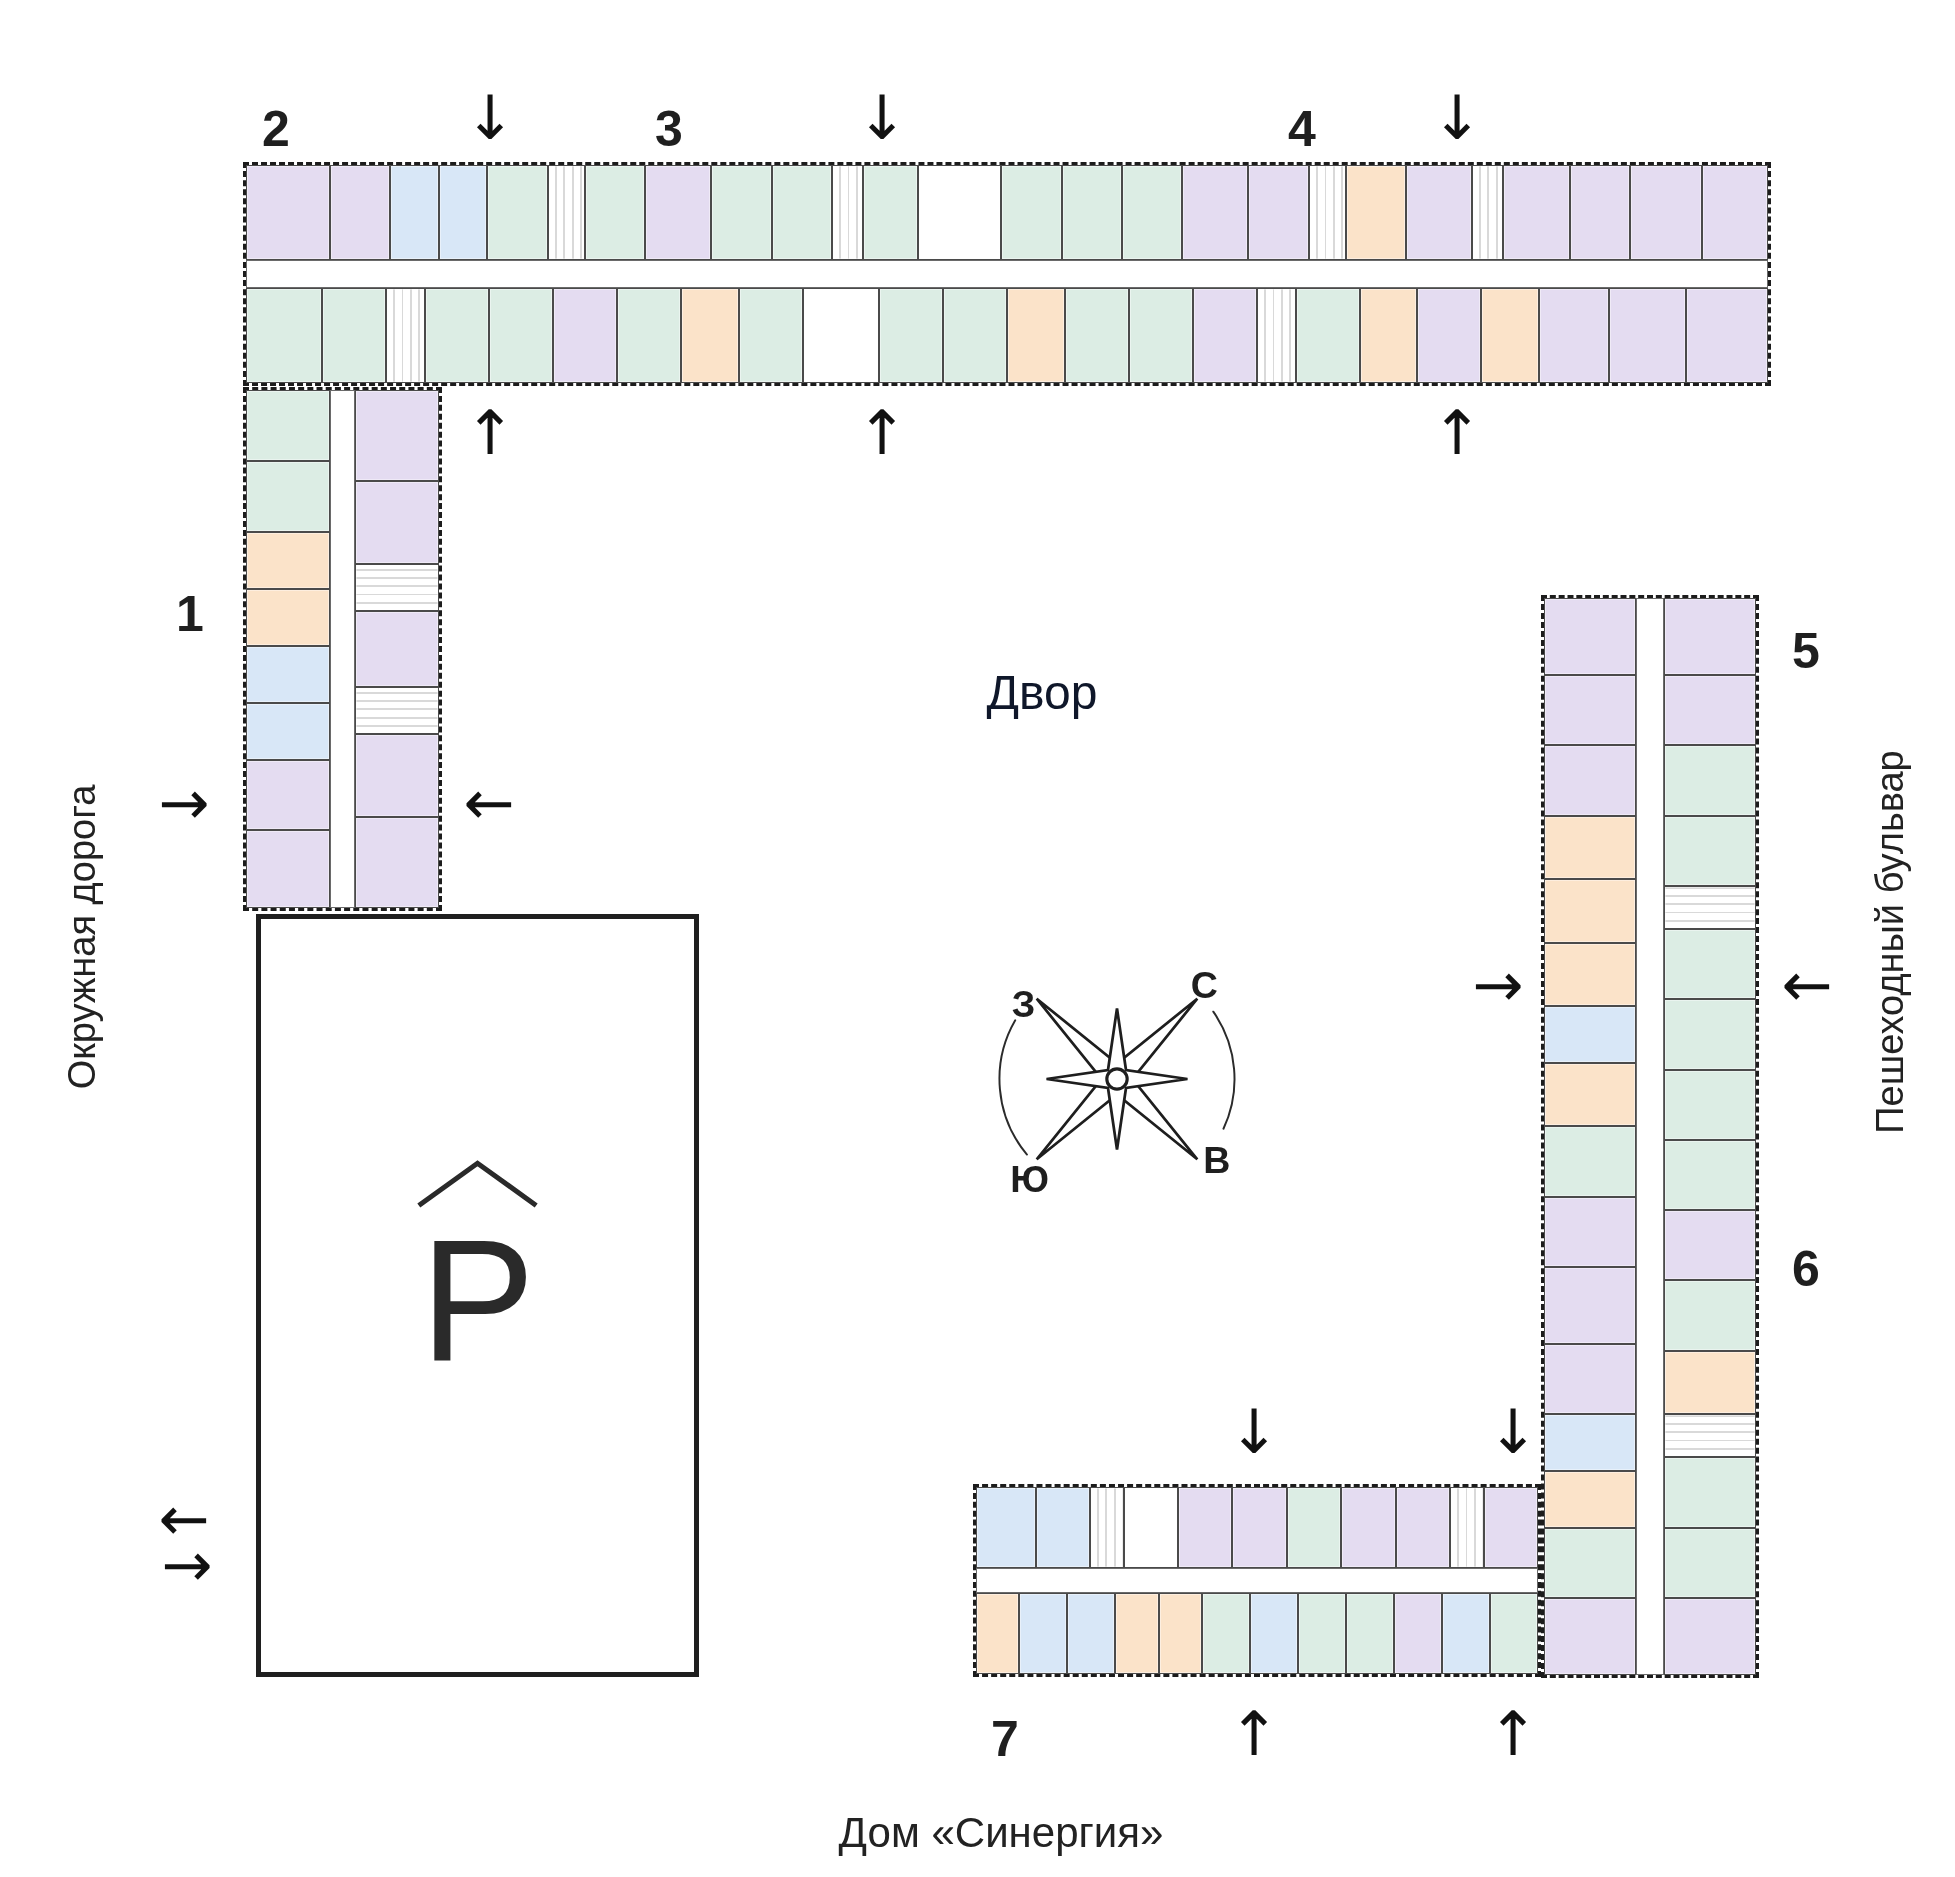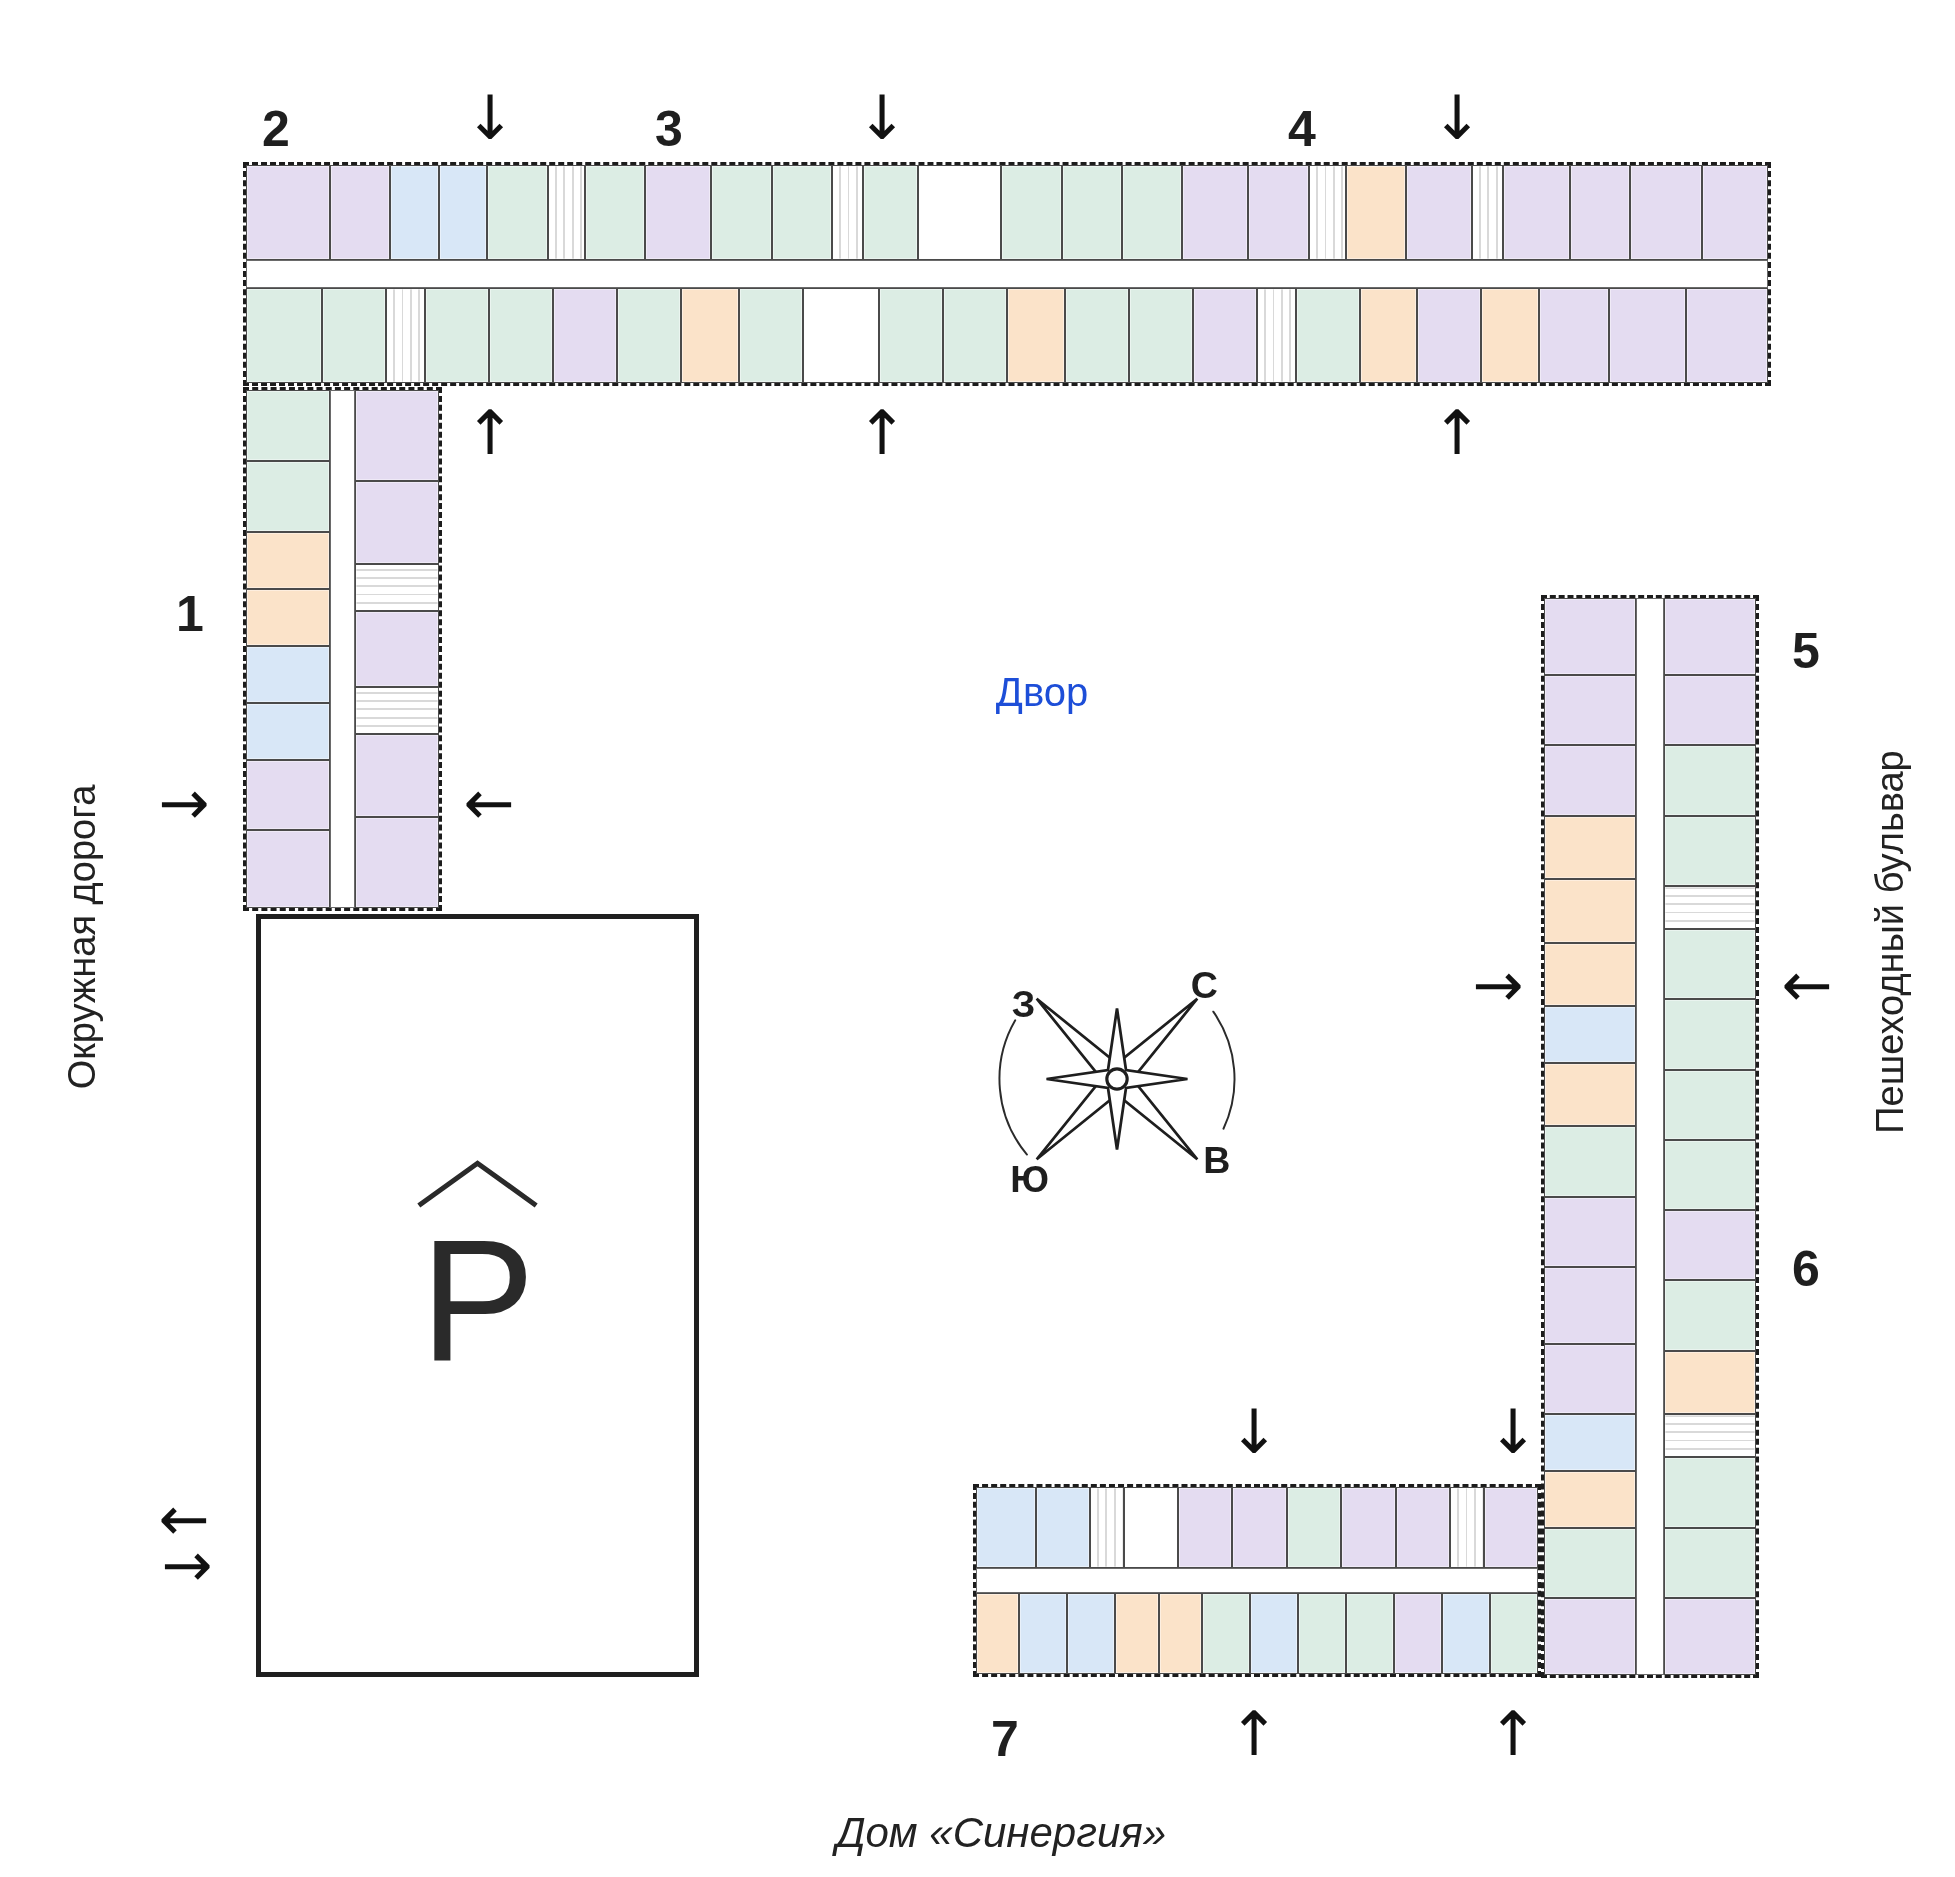--- a/index.html
+++ b/index.html
@@ -14,25 +14,25 @@
   .wing.h .wrow{flex:44 1 0;display:flex;flex-direction:row;min-height:0;}
   .wing.v .wrow{flex:44 1 0;display:flex;flex-direction:column;min-width:0;}
   .wing .corridor{flex:12 1 0;background:#fff;border:0.8px solid #6a6a6a;box-sizing:border-box;}
   .cell{flex:1 1 0;border:1.2px solid #4a4a4a;box-sizing:border-box;min-width:0;min-height:0;box-shadow:inset 0 0 0 0.8px rgba(255,255,255,.55);}
   .core-h{background:repeating-linear-gradient(90deg,#ffffff 0 6.3px,#d9d9d9 6.3px 8.2px);}
   .core-v{background:repeating-linear-gradient(0deg,#ffffff 0 6.3px,#d9d9d9 6.3px 8.2px);}
 
   .section-num{position:absolute;font-size:50px;font-weight:700;color:#1f1f1f;transform:translate(-50%,-50%);}
   .arrow{position:absolute;font-size:61px;color:#111;transform:translate(-50%,-50%);font-family:"DejaVu Sans",sans-serif;line-height:1;}
 
-  .courtyard-label{position:absolute;left:1042px;top:692px;transform:translate(-50%,-50%);font-size:40px;color:#1d4ed8;}
+  .courtyard-label{position:absolute;left:1042px;top:692px;transform:translate(-50%,-50%);font-size:48px;color:#0f172a;}
   .street-label{position:absolute;font-size:38px;color:#222;white-space:nowrap;transform:translate(-50%,-50%) rotate(-90deg);}
   .street-left{left:82px;top:937px;}
   .street-right{left:1890px;top:942px;}
-  .bottom-label{position:absolute;left:1001px;top:1833px;transform:translate(-50%,-50%);font-size:42px;color:#222;font-style:italic;}
+  .bottom-label{position:absolute;left:1001px;top:1833px;transform:translate(-50%,-50%);font-size:42px;color:#222;}
 
   
   .parking{position:absolute;left:256px;top:914px;width:443px;height:763px;border:5.1px solid #1f1f1f;background:#fff;box-sizing:border-box;display:flex;flex-direction:column;align-items:center;justify-content:center;}
   .parking-inner{display:flex;flex-direction:column;align-items:center;transform:translateY(-23.5px);}
   .parking-letter{font-size:172px;color:#2a2a2a;font-weight:400;line-height:1;margin-top:3.9px;}
 
   .compass{position:absolute;left:980px;top:942px;width:274px;height:274px;}
 </style>
 </head>
 <body>

